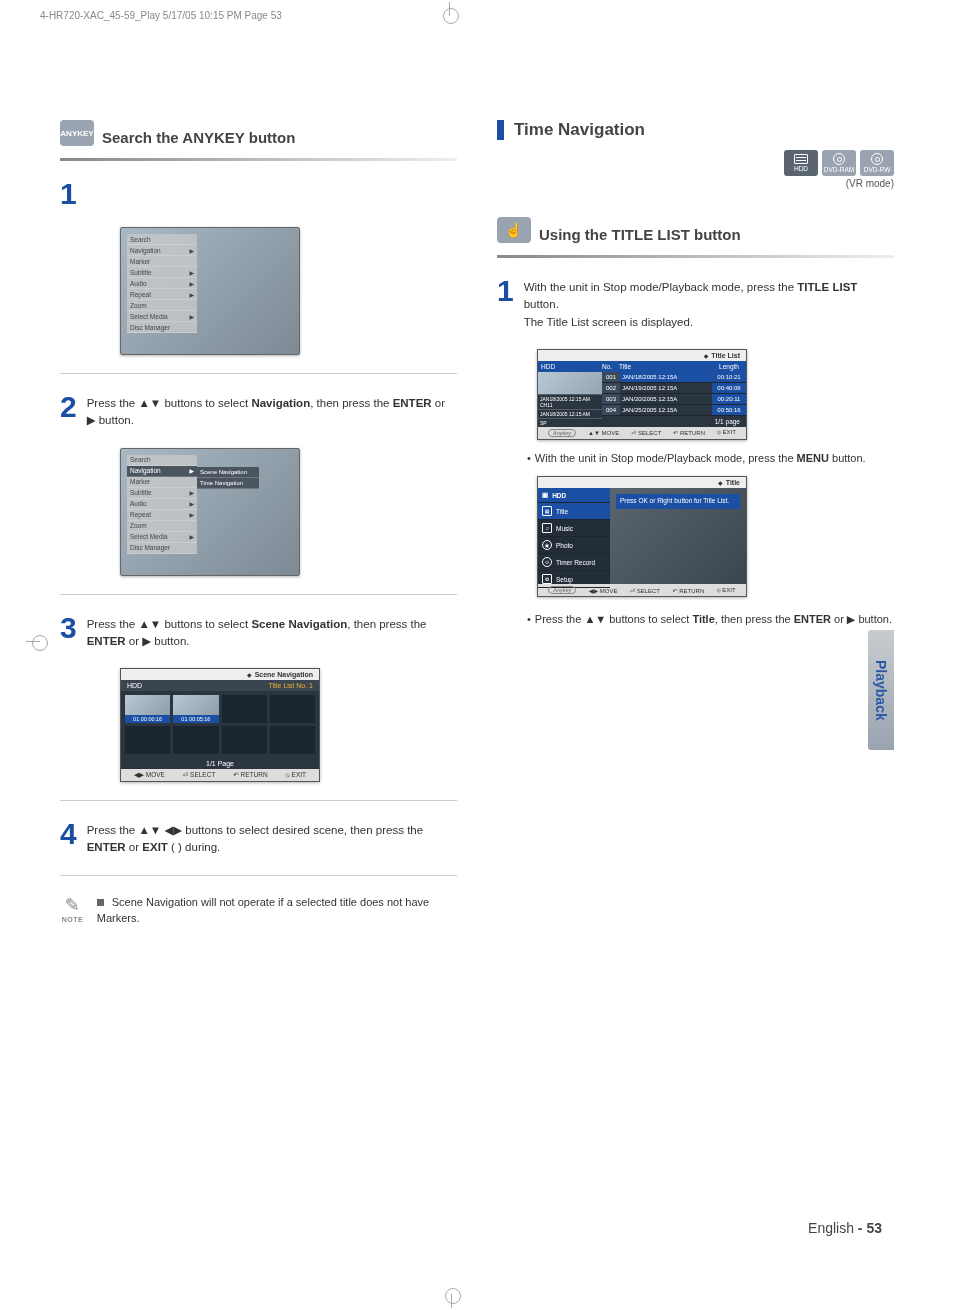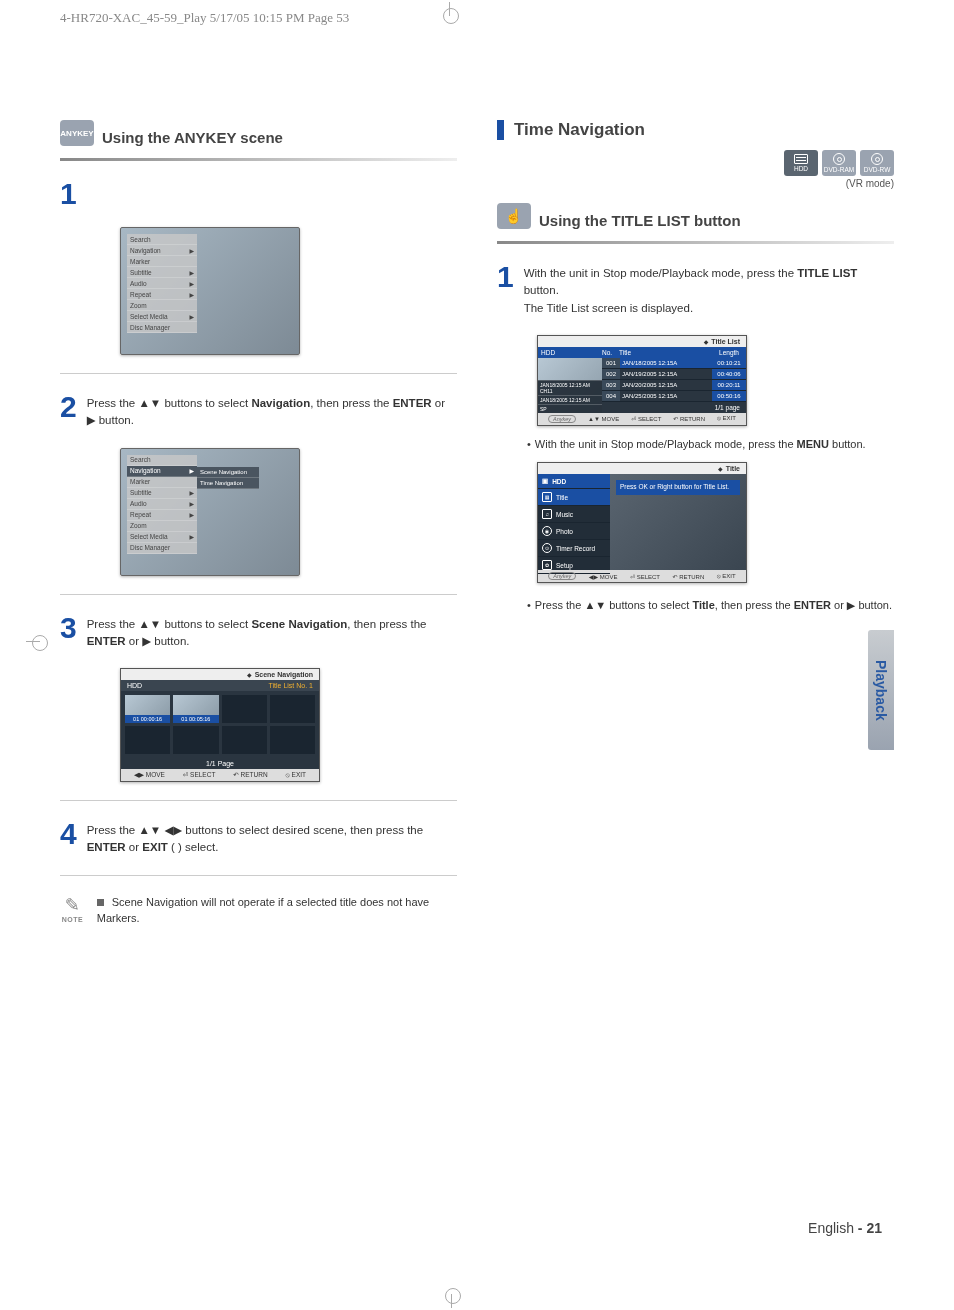--- a/index.html
+++ b/index.html
@@ -8,23 +8,23 @@
     font-size: 11px;
     color: #333;
     background: #fff;
     width: 954px;
     height: 1310px;
     position: relative;
   }
   .crop-header {
     position: absolute;
     top: 10px;
-    left: 60px;
-    font-size: 13px;
-    font-family: Liberation Serif, serif;
+    left: 40px;
+    font-size: 10px;
+    font-family: Liberation Sans, sans-serif;
     color: #888;
   }
   .crop-mark-top {
     position: absolute;
     top: 6px;
     left: 440px;
     width: 20px;
     height: 20px;
   }
   .crop-mark-top::before {
@@ -93,21 +93,21 @@
   .bar-heading { display:flex; align-items:center; gap:10px; margin-bottom:10px;}
   .blue-bar { width:7px; height:20px; background:#1a4fa3;}
   .disc-row { display:flex; justify-content:flex-end; gap:4px; margin-bottom:2px;}
   .disc-badge { width:34px; height:26px; background:#9aa3b0; border-radius:3px; color:#fff; font-size:6.5px; display:flex; flex-direction:column; align-items:center; justify-content:center; gap:1px;}
   .disc-badge.active{ background:#5a6570;}
   .disc-ring{ width:12px; height:12px; border:1.5px solid #fff; border-radius:50%; position:relative;}
   .disc-ring::after{ content:''; position:absolute; left:3px; top:3px; width:3px; height:3px; border:1px solid #fff; border-radius:50%;}
   .hdd-ic{ width:14px; height:10px; border:1px solid #fff; border-radius:1px; position:relative;}
   .hdd-ic::before,.hdd-ic::after{content:'';position:absolute;left:1px;right:1px;height:1px;background:#fff;}
   .hdd-ic::before{top:2px;} .hdd-ic::after{top:5px;}
-  .vr-mode { text-align:right; font-size:10px; color:#555; margin-bottom:14px;}
+  .vr-mode { text-align:right; font-size:10px; color:#555; margin-bottom:28px;}
   .body-text { font-size:11.5px; line-height:1.5; color:#333; margin-bottom:18px;}
   .hand-badge { width:34px; height:26px; background:#9aa3b0; border-radius:4px; color:#fff; display:flex; align-items:center; justify-content:center; font-size:14px;}
   .titlelist {
     width:210px; margin:10px 0 10px 40px; border:1px solid #555; font-size:7px; color:#fff;
     box-shadow:0 1px 3px rgba(0,0,0,0.3); background:#2a3540;
   }
   .tl-top{ background:#eee; color:#333; text-align:right; padding:2px 6px; font-size:7px;}
   .tl-top .diamond{ font-size:6px; margin-right:3px;}
   .tl-head{ display:flex; background:#1a4fa3; font-size:6.5px;}
   .tl-head span{ padding:2px 3px;}
@@ -159,21 +159,21 @@
 <div class="crop-mark-top"></div>
 <div class="crop-mark-left"></div>
 <div class="crop-mark-bottom"></div>
 
 <div class="page">
   <div class="cols">
 
     <div class="col">
       <div class="section-heading">
         <div class="anykey-badge">ANYKEY</div>
-        <div class="h2">Using the ANYKEY scene</div>
+        <div class="h2">Search the ANYKEY button</div>
       </div>
       <div class="hr-grad"></div>
 
       <div class="step">
         <div class="step-num">1</div>
       </div>
 
       <div class="osd-shot">
         <div class="osd-menu">
           <div class="osd-row">
@@ -297,21 +297,21 @@
           <span>↶ <span>RETURN</span></span>
           <span>⦸ <span>EXIT</span></span>
         </div>
       </div>
 
       <hr class="thin-hr">
 
       <div class="step">
         <div class="step-num">4</div>
         <div class="step-text">
-          <span>Press the ▲▼ ◀▶ buttons to select desired scene, then press the </span><span class="strong">ENTER</span><span> or </span><span class="strong">EXIT</span><span> (      ) select.</span>
+          <span>Press the ▲▼ ◀▶ buttons to select desired scene, then press the </span><span class="strong">ENTER</span><span> or </span><span class="strong">EXIT</span><span> (      ) during.</span>
         </div>
       </div>
 
       <hr class="thin-hr">
 
       <div class="note-block">
         <div class="note-icon">
           <div class="pencil">✎</div>
           <div class="lbl">NOTE</div>
         </div>
@@ -457,15 +457,15 @@
         <span class="dot">•</span>
         <span><span>Press the ▲▼ buttons to select </span><span class="strong">Title</span><span>, then press the </span><span class="strong">ENTER</span><span> or ▶ button.</span></span>
       </div>
 
     </div>
   </div>
 
   <div class="side-tab">Playback</div>
 
   <div class="footer-pg">
-    <span>English </span><b>- </b><b>21</b>
+    <span>English </span><b>- </b><b>53</b>
   </div>
 </div>
 
 </body></html>

